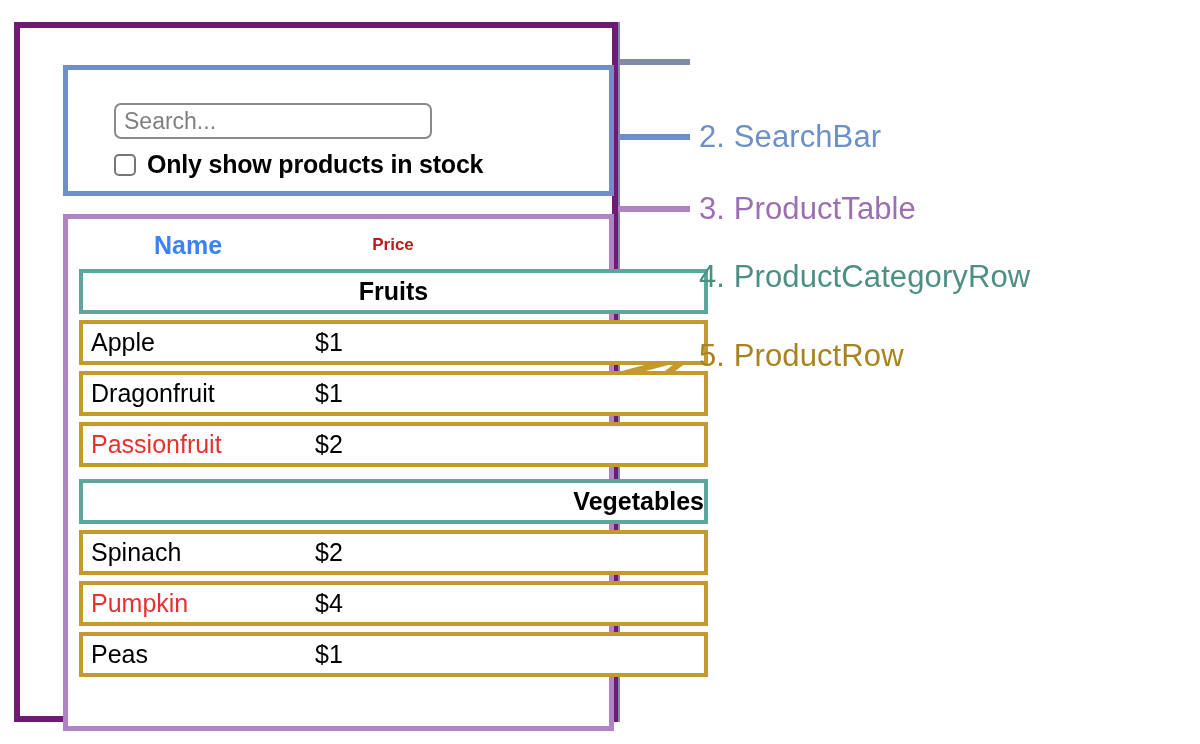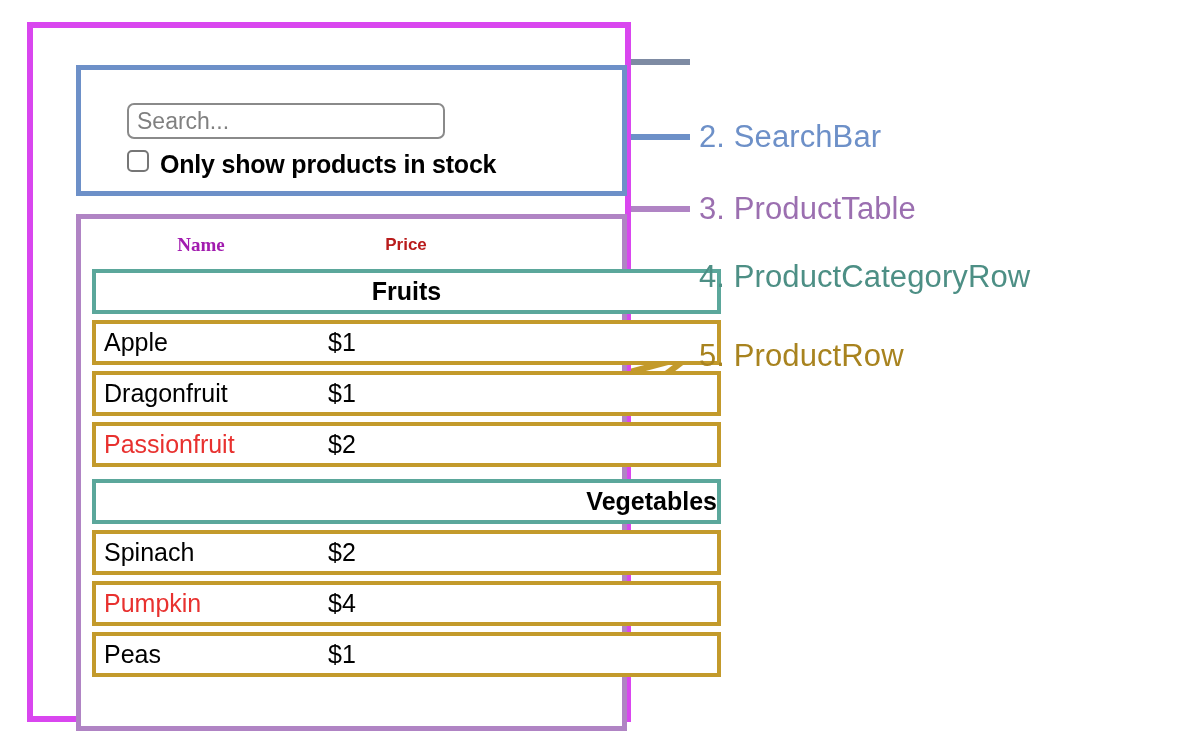--- a/index.html
+++ b/index.html
@@ -27,25 +27,25 @@
     position: absolute;
     left: 0; top: 0;
     width: 1200px;
     height: 744px;
     pointer-events: none;
   }
 
   
   .frame-filterable {
     position: absolute;
-    left: 27px;
+    left: 14px;
     top: 22px;
     width: 604px;
     height: 700px;
-    border: 6px solid #d946ef;
+    border: 6px solid #701a75;
     box-sizing: border-box;
     background: #ffffff;
   }
 
   
   .frame-searchbar {
     position: absolute;
     left: 43px;
     top: 37px;
     width: 551px;
@@ -75,20 +75,21 @@
   .search-input::placeholder {
     color: #808080;
     opacity: 1;
   }
 
   .checkbox-row {
     position: absolute;
     left: 46px;
     top: 80px;
     display: flex;
+    align-items: center;
     gap: 11px;
   }
   .checkbox-box {
     width: 22px;
     height: 22px;
     box-sizing: border-box;
     border: 2px solid #767676;
     border-radius: 5px;
     background: #ffffff;
     flex: 0 0 auto;
@@ -118,24 +119,24 @@
     position: absolute;
     left: 0;
     top: 6px;
     width: 541px;
     height: 40px;
     display: flex;
   }
   .th-name {
     width: 240px;
     text-align: center;
-    font-size: 19px;
+    font-size: 25px;
     font-weight: 700;
-    color: #a21caf;
-    font-family: Liberation Serif, serif;
+    color: #3b82f6;
+    font-family: Liberation Sans, sans-serif;
     line-height: 40px;
   }
   .th-price {
     width: 170px;
     text-align: center;
     font-size: 17px;
     font-weight: 700;
     color: #b91c1c;
     font-family: "Liberation Sans", sans-serif;
     line-height: 40px;

